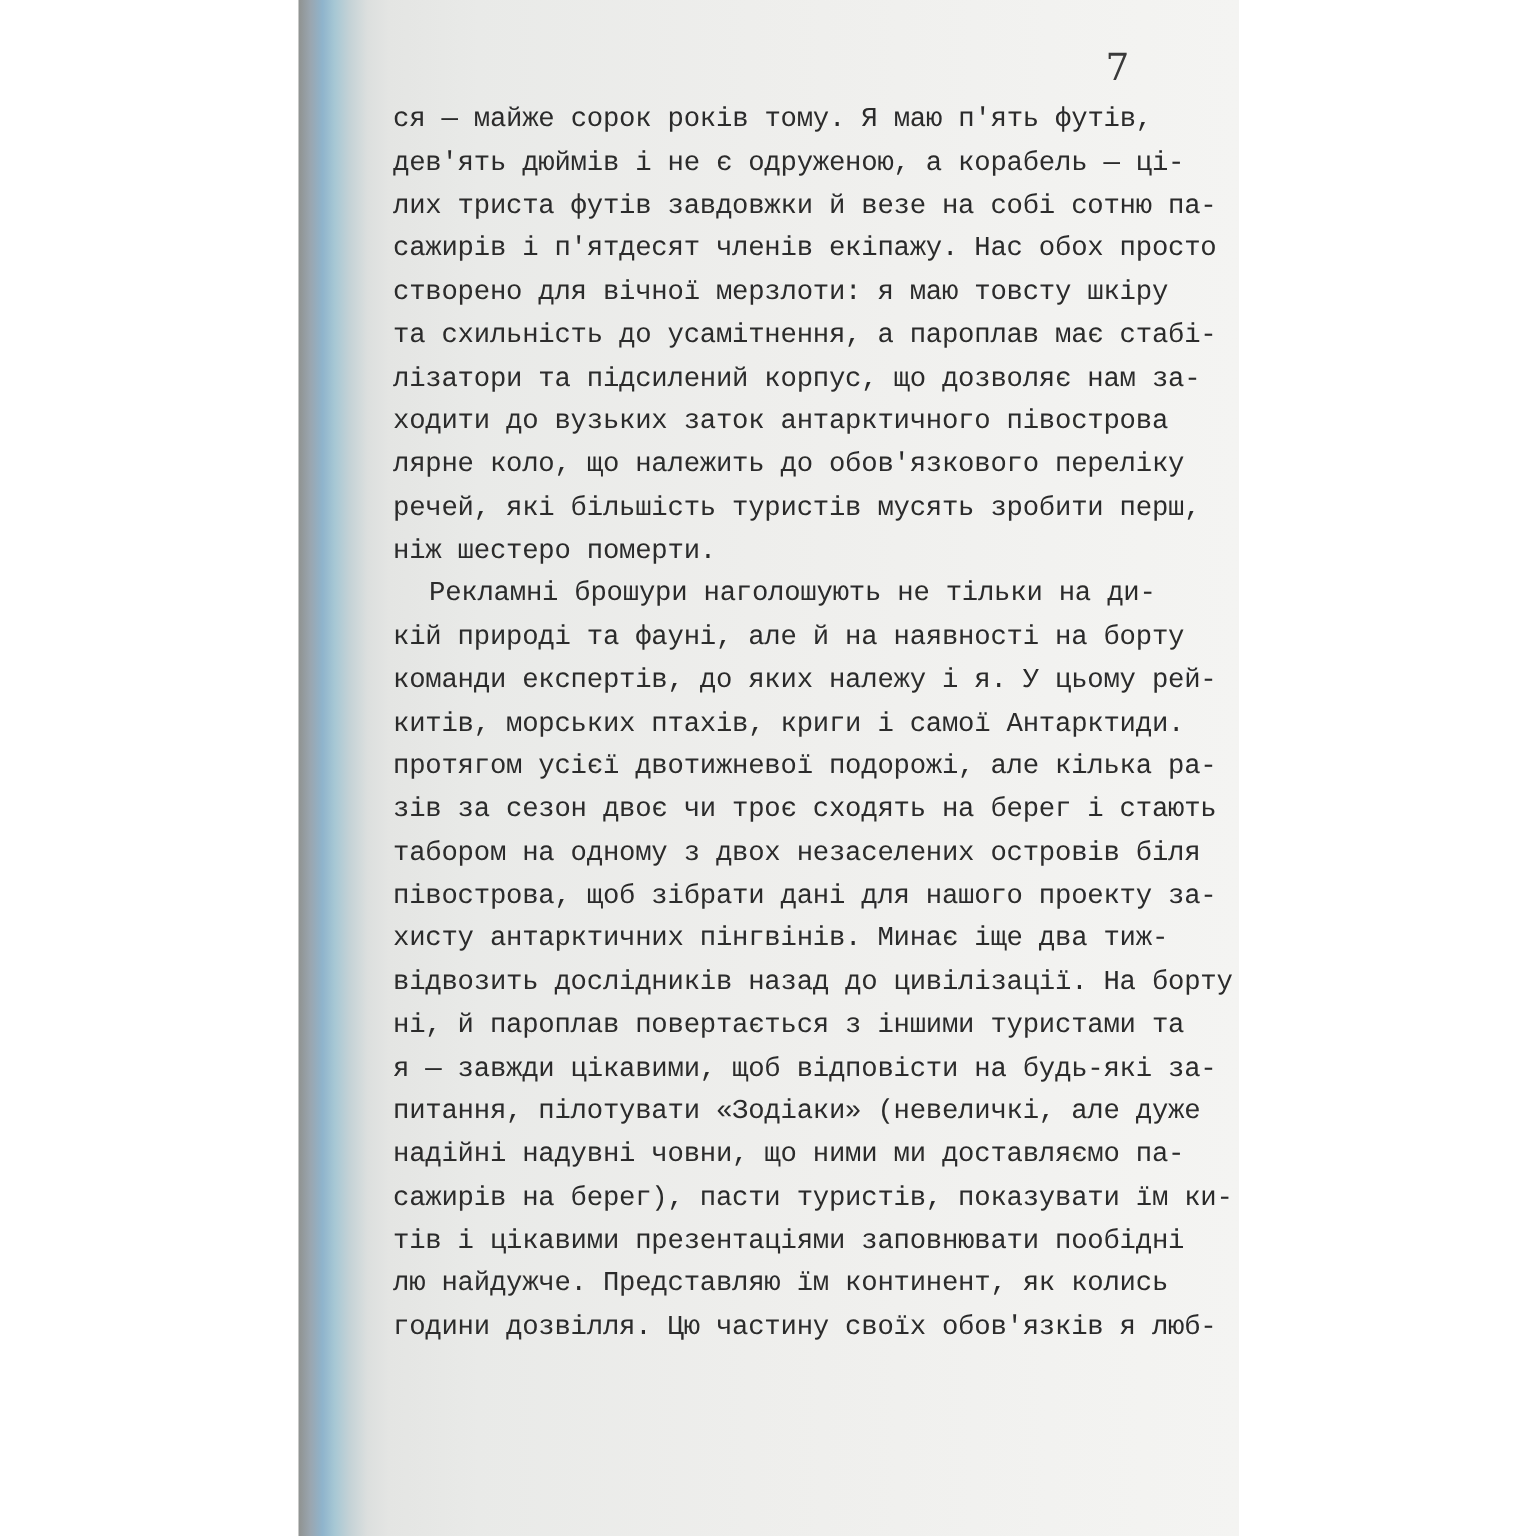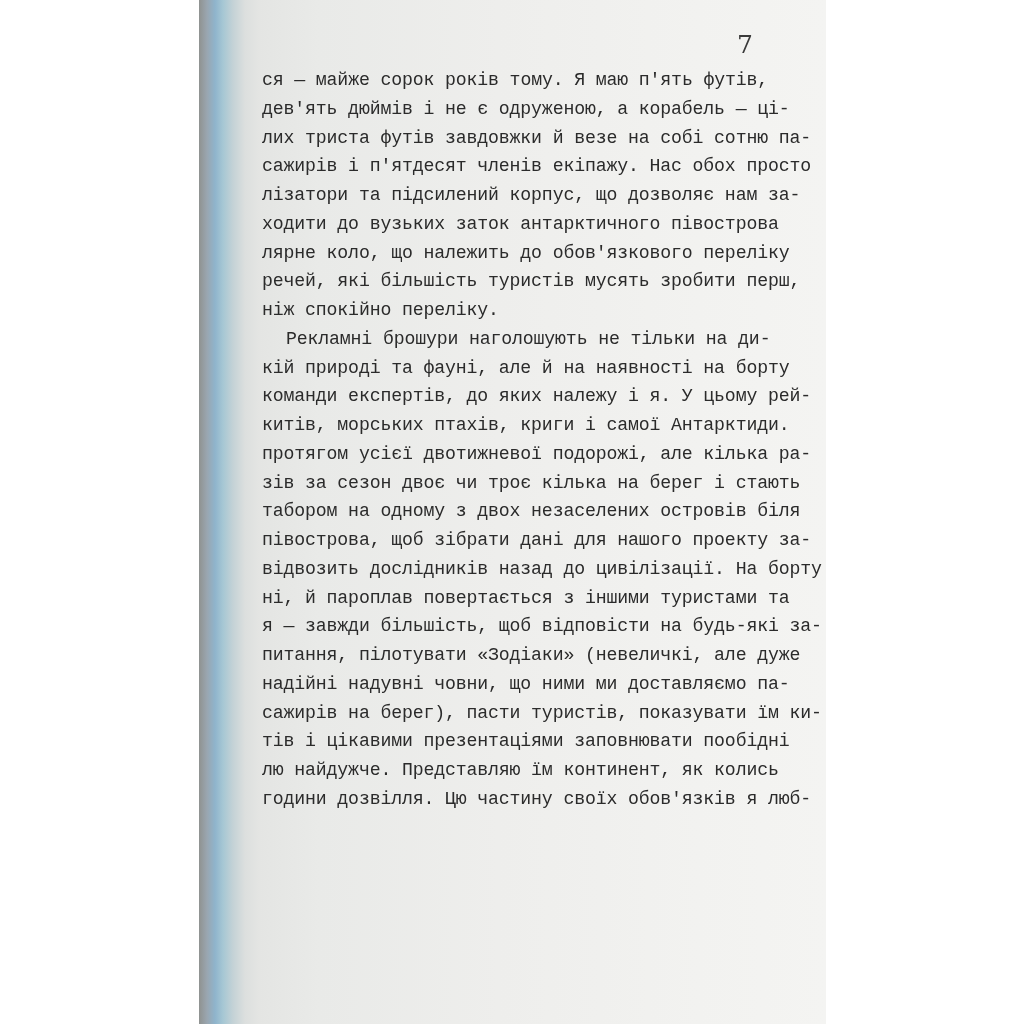--- a/index.html
+++ b/index.html
@@ -65,36 +65,39 @@
 </head>
 <body>
 
 <div class="page">
   <div class="page-number">7</div>
   <div class="text-block">
     <span class="line">ся — майже сорок років тому. Я маю п'ять футів,</span>
     <span class="line">дев'ять дюймів і не є одруженою, а корабель — ці-</span>
     <span class="line">лих триста футів завдовжки й везе на собі сотню па-</span>
     <span class="line">сажирів і п'ятдесят членів екіпажу. Нас обох просто</span>
+    <span class="line">створено для вічної мерзлоти: я маю товсту шкіру</span>
+    <span class="line">та схильність до усамітнення, а пароплав має стабі-</span>
     <span class="line">лізатори та підсилений корпус, що дозволяє нам за-</span>
     <span class="line">ходити до вузьких заток антарктичного півострова</span>
     <span class="line">лярне коло, що належить до обов'язкового переліку</span>
     <span class="line">речей, які більшість туристів мусять зробити перш,</span>
-    <span class="line last">ніж спокійно переліку.</span>
+    <span class="line last">ніж шестеро померти.</span>
     <span class="line indent">Рекламні брошури наголошують не тільки на ди-</span>
     <span class="line">кій природі та фауні, але й на наявності на борту</span>
     <span class="line">команди експертів, до яких належу і я. У цьому рей-</span>
     <span class="line">китів, морських птахів, криги і самої Антарктиди.</span>
     <span class="line">протягом усієї двотижневої подорожі, але кілька ра-</span>
-    <span class="line">зів за сезон двоє чи троє кілька на берег і стають</span>
+    <span class="line">зів за сезон двоє чи троє сходять на берег і стають</span>
     <span class="line">табором на одному з двох незаселених островів біля</span>
     <span class="line">півострова, щоб зібрати дані для нашого проекту за-</span>
+    <span class="line">хисту антарктичних пінгвінів. Минає іще два тиж-</span>
     <span class="line">відвозить дослідників назад до цивілізації. На борту</span>
     <span class="line">ні, й пароплав повертається з іншими туристами та</span>
-    <span class="line">я — завжди більшість, щоб відповісти на будь-які за-</span>
+    <span class="line">я — завжди цікавими, щоб відповісти на будь-які за-</span>
     <span class="line">питання, пілотувати «Зодіаки» (невеличкі, але дуже</span>
     <span class="line">надійні надувні човни, що ними ми доставляємо па-</span>
     <span class="line">сажирів на берег), пасти туристів, показувати їм ки-</span>
     <span class="line">тів і цікавими презентаціями заповнювати пообідні</span>
     <span class="line">лю найдужче. Представляю їм континент, як колись</span>
     <span class="line">години дозвілля. Цю частину своїх обов'язків я люб-</span>
   </div>
 </div>
 
 </body></html>

